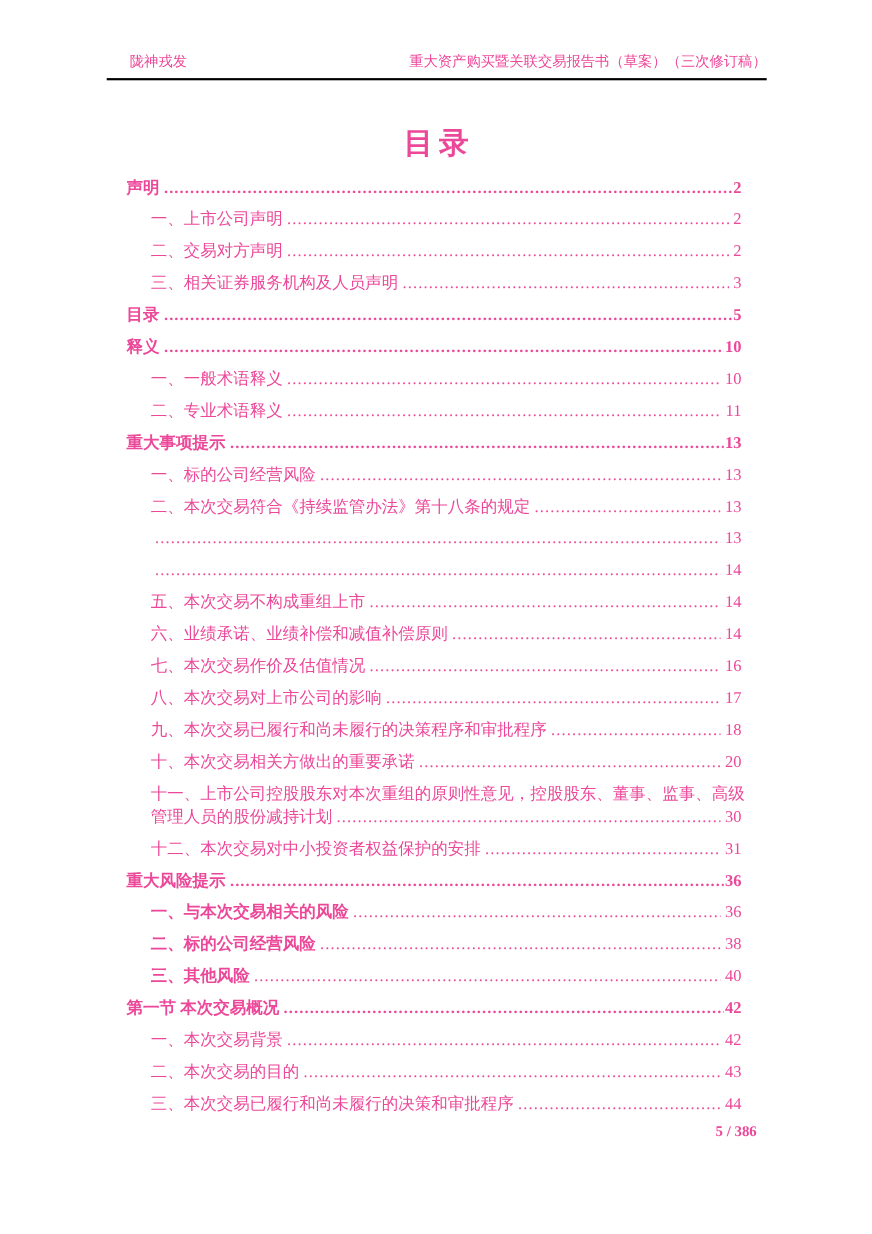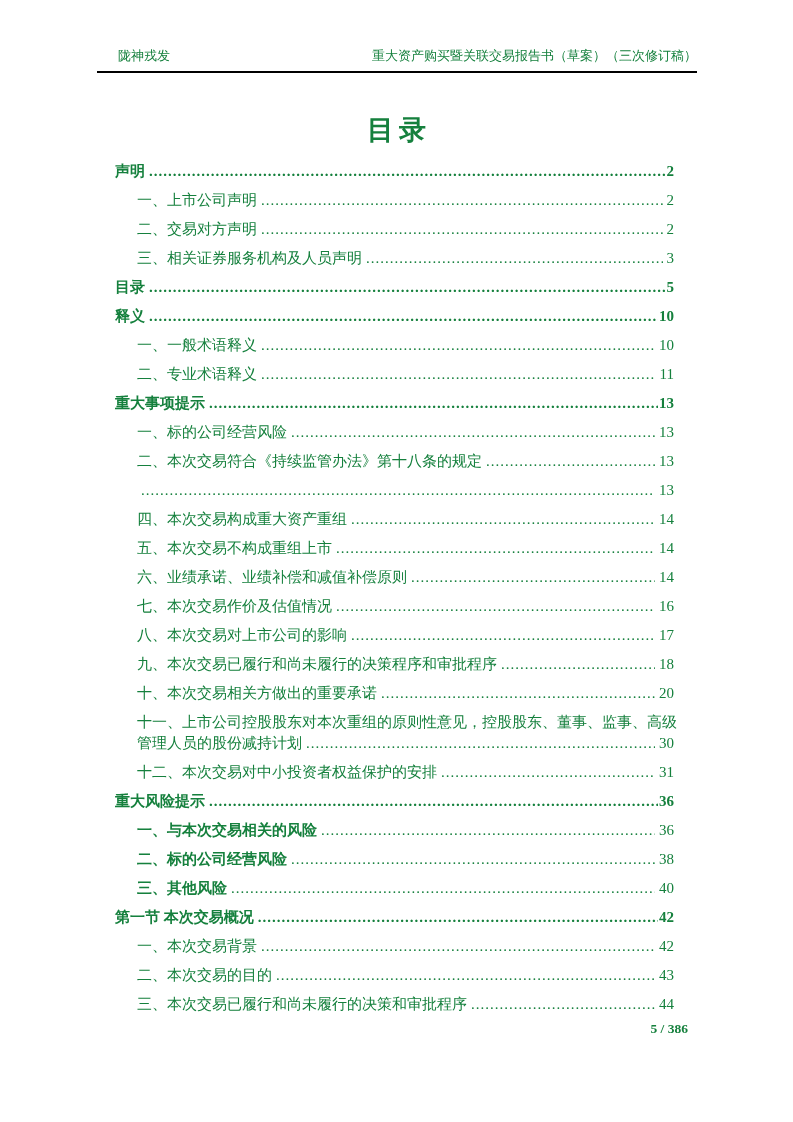--- a/index.html
+++ b/index.html
@@ -2,21 +2,21 @@
 <html><head>
 <meta charset="utf-8">
 <style>
   html, body { margin: 0; padding: 0; background: #ffffff; }
   .page {
     position: relative;
     width: 793px;
     height: 1122px;
     background: #ffffff;
     font-family: "Liberation Serif", "DejaVu Serif", serif;
-    color: #15803d;
+    color: #ec4899;
     overflow: hidden;
   }
 
   
   .header {
     position: absolute;
     left: 97px;
     width: 600px;
     top: 46px;
     display: flex;
@@ -152,21 +152,20 @@
       <div class="toc-row sub">
     <span class="toc-text">二、本次交易符合《持续监管办法》第十八条的规定</span>
     <span class="toc-dots"></span>
     <span class="toc-page">13</span>
   </div>
       <div class="toc-row sub">
     <span class="toc-dots"></span>
     <span class="toc-page">13</span>
   </div>
       <div class="toc-row sub">
-    <span class="toc-text">四、本次交易构成重大资产重组</span>
     <span class="toc-dots"></span>
     <span class="toc-page">14</span>
   </div>
       <div class="toc-row sub">
     <span class="toc-text">五、本次交易不构成重组上市</span>
     <span class="toc-dots"></span>
     <span class="toc-page">14</span>
   </div>
       <div class="toc-row sub">
     <span class="toc-text">六、业绩承诺、业绩补偿和减值补偿原则</span>

